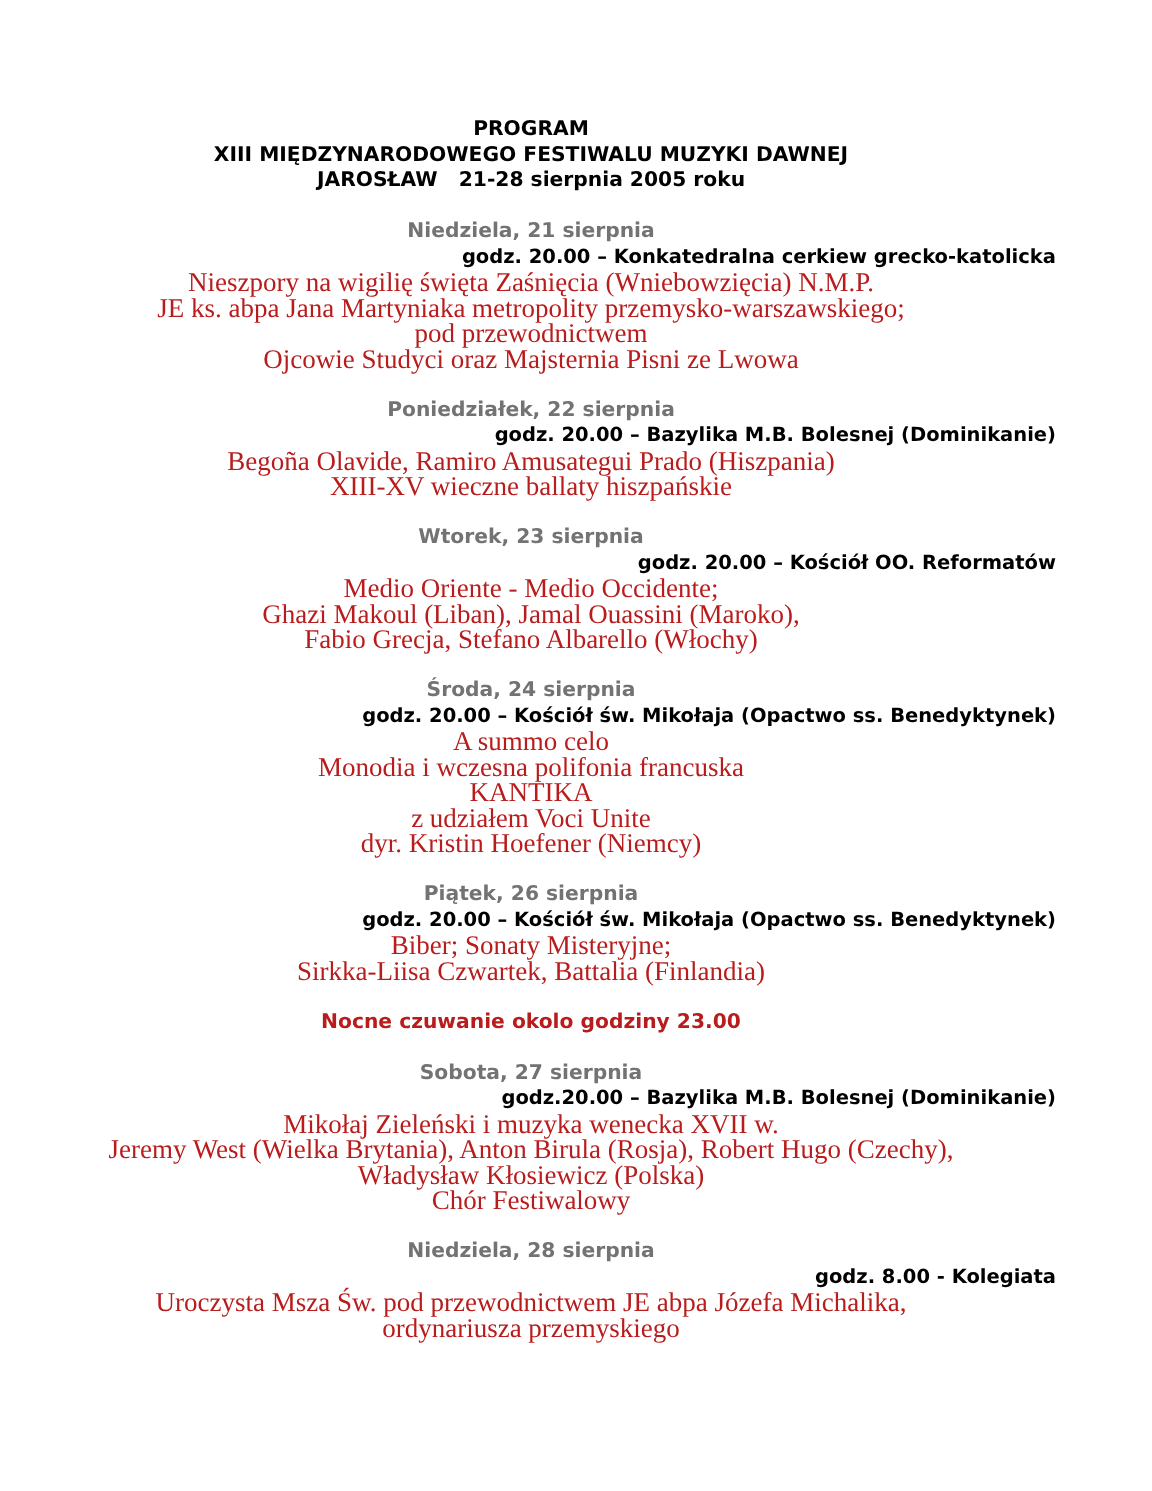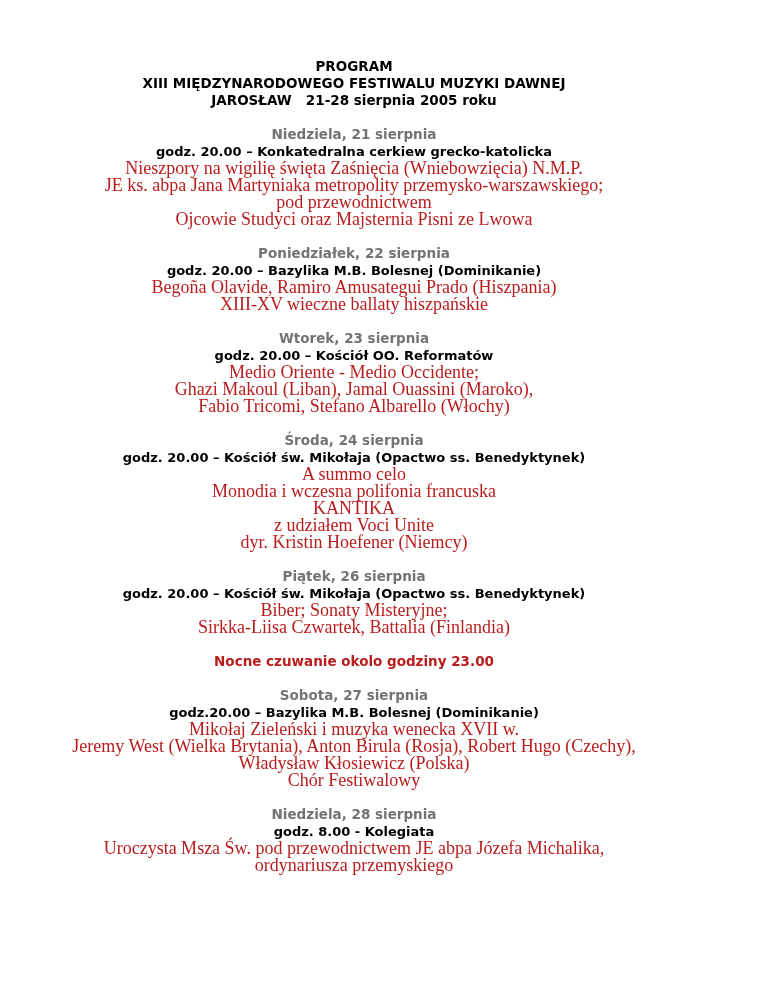--- a/index.html
+++ b/index.html
@@ -6,21 +6,21 @@
     margin: 0;
     padding: 0;
     background: #ffffff;
     font-family: "DejaVu Sans", "Liberation Sans", sans-serif;
   }
   .page {
     width: 708px;
     height: 994px;
     background: #ffffff;
     box-sizing: border-box;
-    padding-top: 58px;
+    padding-top: 78px;
     overflow: hidden;
   }
   .content {
     width: 700px;
     margin: 0 auto;
     text-align: center;
     color: #1d1d1d;
     font-size: 13px;
     line-height: 17px;
   }
@@ -33,20 +33,21 @@
   .section { margin-bottom: 17px; }
   .day-heading {
     font-weight: bold;
     font-size: 13.5px;
     color: #737373;
   }
   .venue-line {
     font-weight: bold;
     font-size: 13px;
     color: #000000;
+    text-align: right;
   }
   .body-line {
     font-weight: normal;
     font-size: 18px;
     color: #b91c1c;
     font-family: Liberation Serif, serif;
   }
   .vigil-line {
     font-weight: bold;
     font-size: 13.5px;
@@ -80,21 +81,21 @@
       <div class="venue-line">godz. 20.00 – Bazylika M.B. Bolesnej (Dominikanie)</div>
       <div class="body-line">Begoña Olavide, Ramiro Amusategui Prado (Hiszpania)</div>
       <div class="body-line">XIII-XV wieczne ballaty hiszpańskie</div>
     </section>
 
     <section class="section">
       <div class="day-heading">Wtorek, 23 sierpnia</div>
       <div class="venue-line">godz. 20.00 – Kościół OO. Reformatów</div>
       <div class="body-line">Medio Oriente - Medio Occidente;</div>
       <div class="body-line">Ghazi Makoul (Liban), Jamal Ouassini (Maroko),</div>
-      <div class="body-line">Fabio Tricomi, Stefano Albarello (Włochy)</div>
+      <div class="body-line">Fabio Grecja, Stefano Albarello (Włochy)</div>
     </section>
 
     <section class="section">
       <div class="day-heading">Środa, 24 sierpnia</div>
       <div class="venue-line">godz. 20.00 – Kościół św. Mikołaja (Opactwo ss. Benedyktynek)</div>
       <div class="body-line">A summo celo</div>
       <div class="body-line">Monodia i wczesna polifonia francuska</div>
       <div class="body-line">KANTIKA</div>
       <div class="body-line">z udziałem Voci Unite</div>
       <div class="body-line">dyr. Kristin Hoefener (Niemcy)</div>

